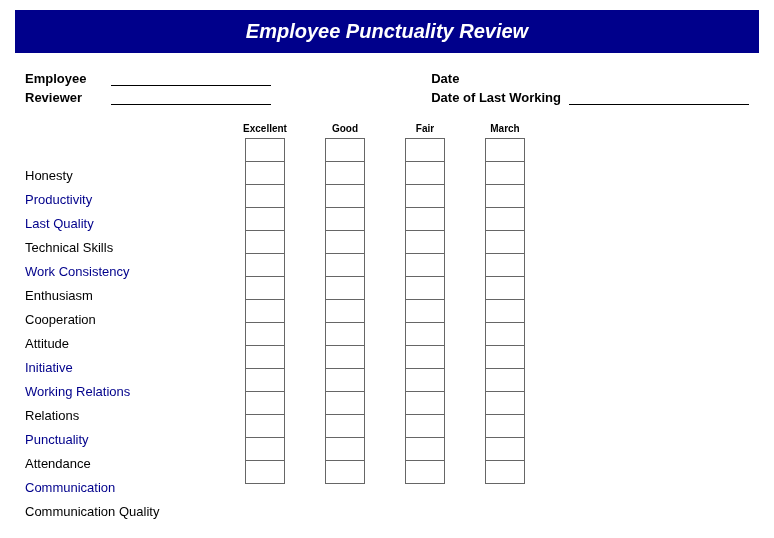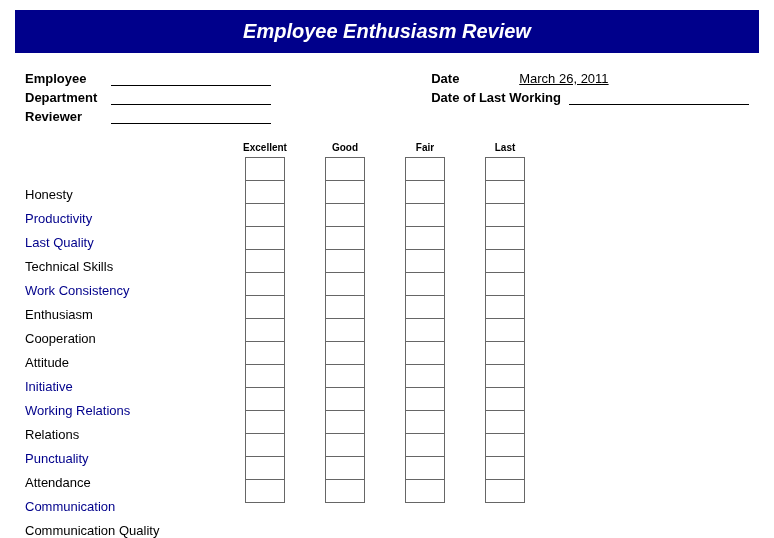--- a/index.html
+++ b/index.html
@@ -111,55 +111,50 @@
       margin-bottom: -1px;
     }
     .col-head {
       width: 80px;
       text-align: center;
     }
   </style>
 </head>
 <body>
 
-<div class="title-bar">Employee Enthusiasm Review</div>
+<div class="title-bar">Employee Punctuality Review</div>
 
 <div class="info-section">
   <div class="info-left">
     <div class="info-row">
       <span class="info-label">Employee</span>
       <span class="info-line"></span>
     </div>
     <div class="info-row">
-      <span class="info-label">Department</span>
-      <span class="info-line"></span>
-    </div>
-    <div class="info-row">
       <span class="info-label">Reviewer</span>
       <span class="info-line"></span>
     </div>
   </div>
   <div class="info-right">
     <div class="info-row">
       <span class="info-label">Date</span>
-      <span class="date-value" style="text-decoration: underline;">March 26, 2011</span>
     </div>
     <div class="info-row">
       <span class="info-label" style="min-width:auto; font-weight:bold;">Date of Last Working</span>
       <span class="info-line" style="width:180px;"></span>
     </div>
   </div>
 </div>
 
 <div class="ratings-section">
   <div class="ratings-header" id="ratings-header-row">
   <div class="col-head" style="width: 80px;">Excellent</div>
       <div class="col-head" style="width: 80px;">Good</div>
       <div class="col-head" style="width: 80px;">Fair</div>
-      <div class="col-head" style="width: 80px;">Last</div>
+      <div class="col-head" style="width: 80px;">March</div>
     </div>
   <div class="ratings-body">
     <div class="criteria-list" id="criteria-list">
     <div class="criteria-item black">Honesty</div>
         <div class="criteria-item blue">Productivity</div>
         <div class="criteria-item blue">Last Quality</div>
         <div class="criteria-item black">Technical Skills</div>
         <div class="criteria-item blue">Work Consistency</div>
         <div class="criteria-item black">Enthusiasm</div>
         <div class="criteria-item black">Cooperation</div>

